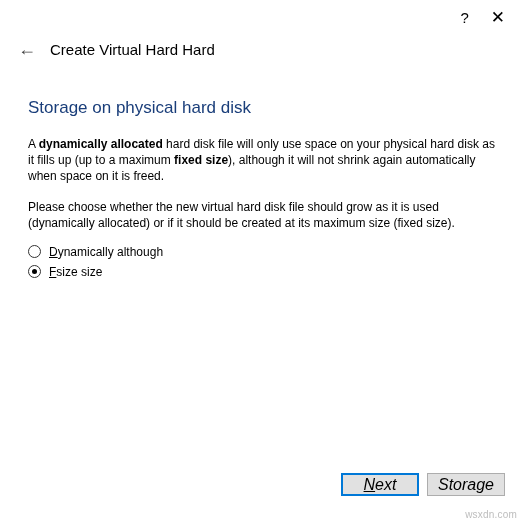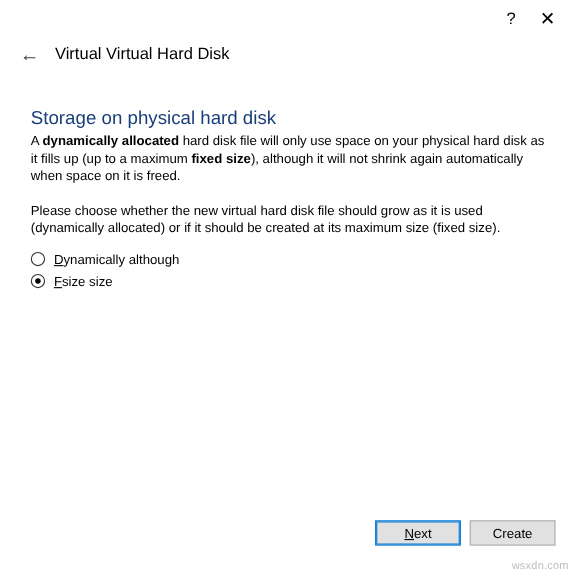--- a/index.html
+++ b/index.html
@@ -45,21 +45,21 @@
     color: #000;
     font-weight: 400;
   }
   .content {
     padding: 0px 28px 0 28px;
   }
   .section-title {
     font-size: 17px;
     color: #1a3e7a;
     font-weight: 400;
-    margin: 28px 0 2px 0;
+    margin: 28px 0 18px 0;
   }
   .para {
     font-size: 12px;
     line-height: 1.35;
     margin: 0 0 14px 0;
     color: #000;
   }
   .options {
     margin-top: 4px;
   }
@@ -90,28 +90,29 @@
   .footer {
     position: absolute;
     bottom: 28px;
     right: 18px;
     display: flex;
     gap: 8px;
   }
   .btn {
     min-width: 78px;
     height: 23px;
-    font-size: 12px;
+    font-size: 16px;
     font-family: "Segoe UI", Tahoma, sans-serif;
     background: #e1e1e1;
     border: 1px solid #adadad;
     display: inline-flex;
     align-items: center;
     justify-content: center;
     cursor: default;
+    font-style: italic;
   }
   .btn.primary {
     border: 1px solid #0078d7;
     box-shadow: inset 0 0 0 1px #0078d7;
   }
   .watermark {
     position: absolute;
     bottom: 4px;
     right: 6px;
     font-size: 10px;
@@ -124,21 +125,21 @@
 </head>
 <body>
 
 <div class="titlebar">
   <span class="sys">?</span>
   <span class="sys close">✕</span>
 </div>
 
 <div class="header">
   <span class="back-arrow">←</span>
-  <span class="header-title">Virtual Virtual Hard Disk</span>
+  <span class="header-title">Create Virtual Hard Hard</span>
 </div>
 
 <div class="content">
   <div class="section-title">Storage on physical hard disk</div>
 
   <p class="para">
     <span>A </span><b>dynamically allocated</b><span> hard disk file will only use space on your physical hard disk as it fills up (up to a maximum </span><b>fixed size</b><span>), although it will not shrink again automatically when space on it is freed.</span>
   </p>
 
   <p class="para">Please choose whether the new virtual hard disk file should grow as it is used (dynamically allocated) or if it should be created at its maximum size (fixed size).</p>
@@ -154,17 +155,17 @@
       <span><span class="u">F</span><span>size size</span></span>
     </div>
   </div>
 </div>
 
 <div class="footer">
   <div class="btn primary">
     <span><span class="u">N</span><span>ext</span></span>
   </div>
   <div class="btn">
-    <span>Create</span>
+    <span>Storage</span>
   </div>
 </div>
 
 <div class="watermark">wsxdn.com</div>
 
 </body></html>

